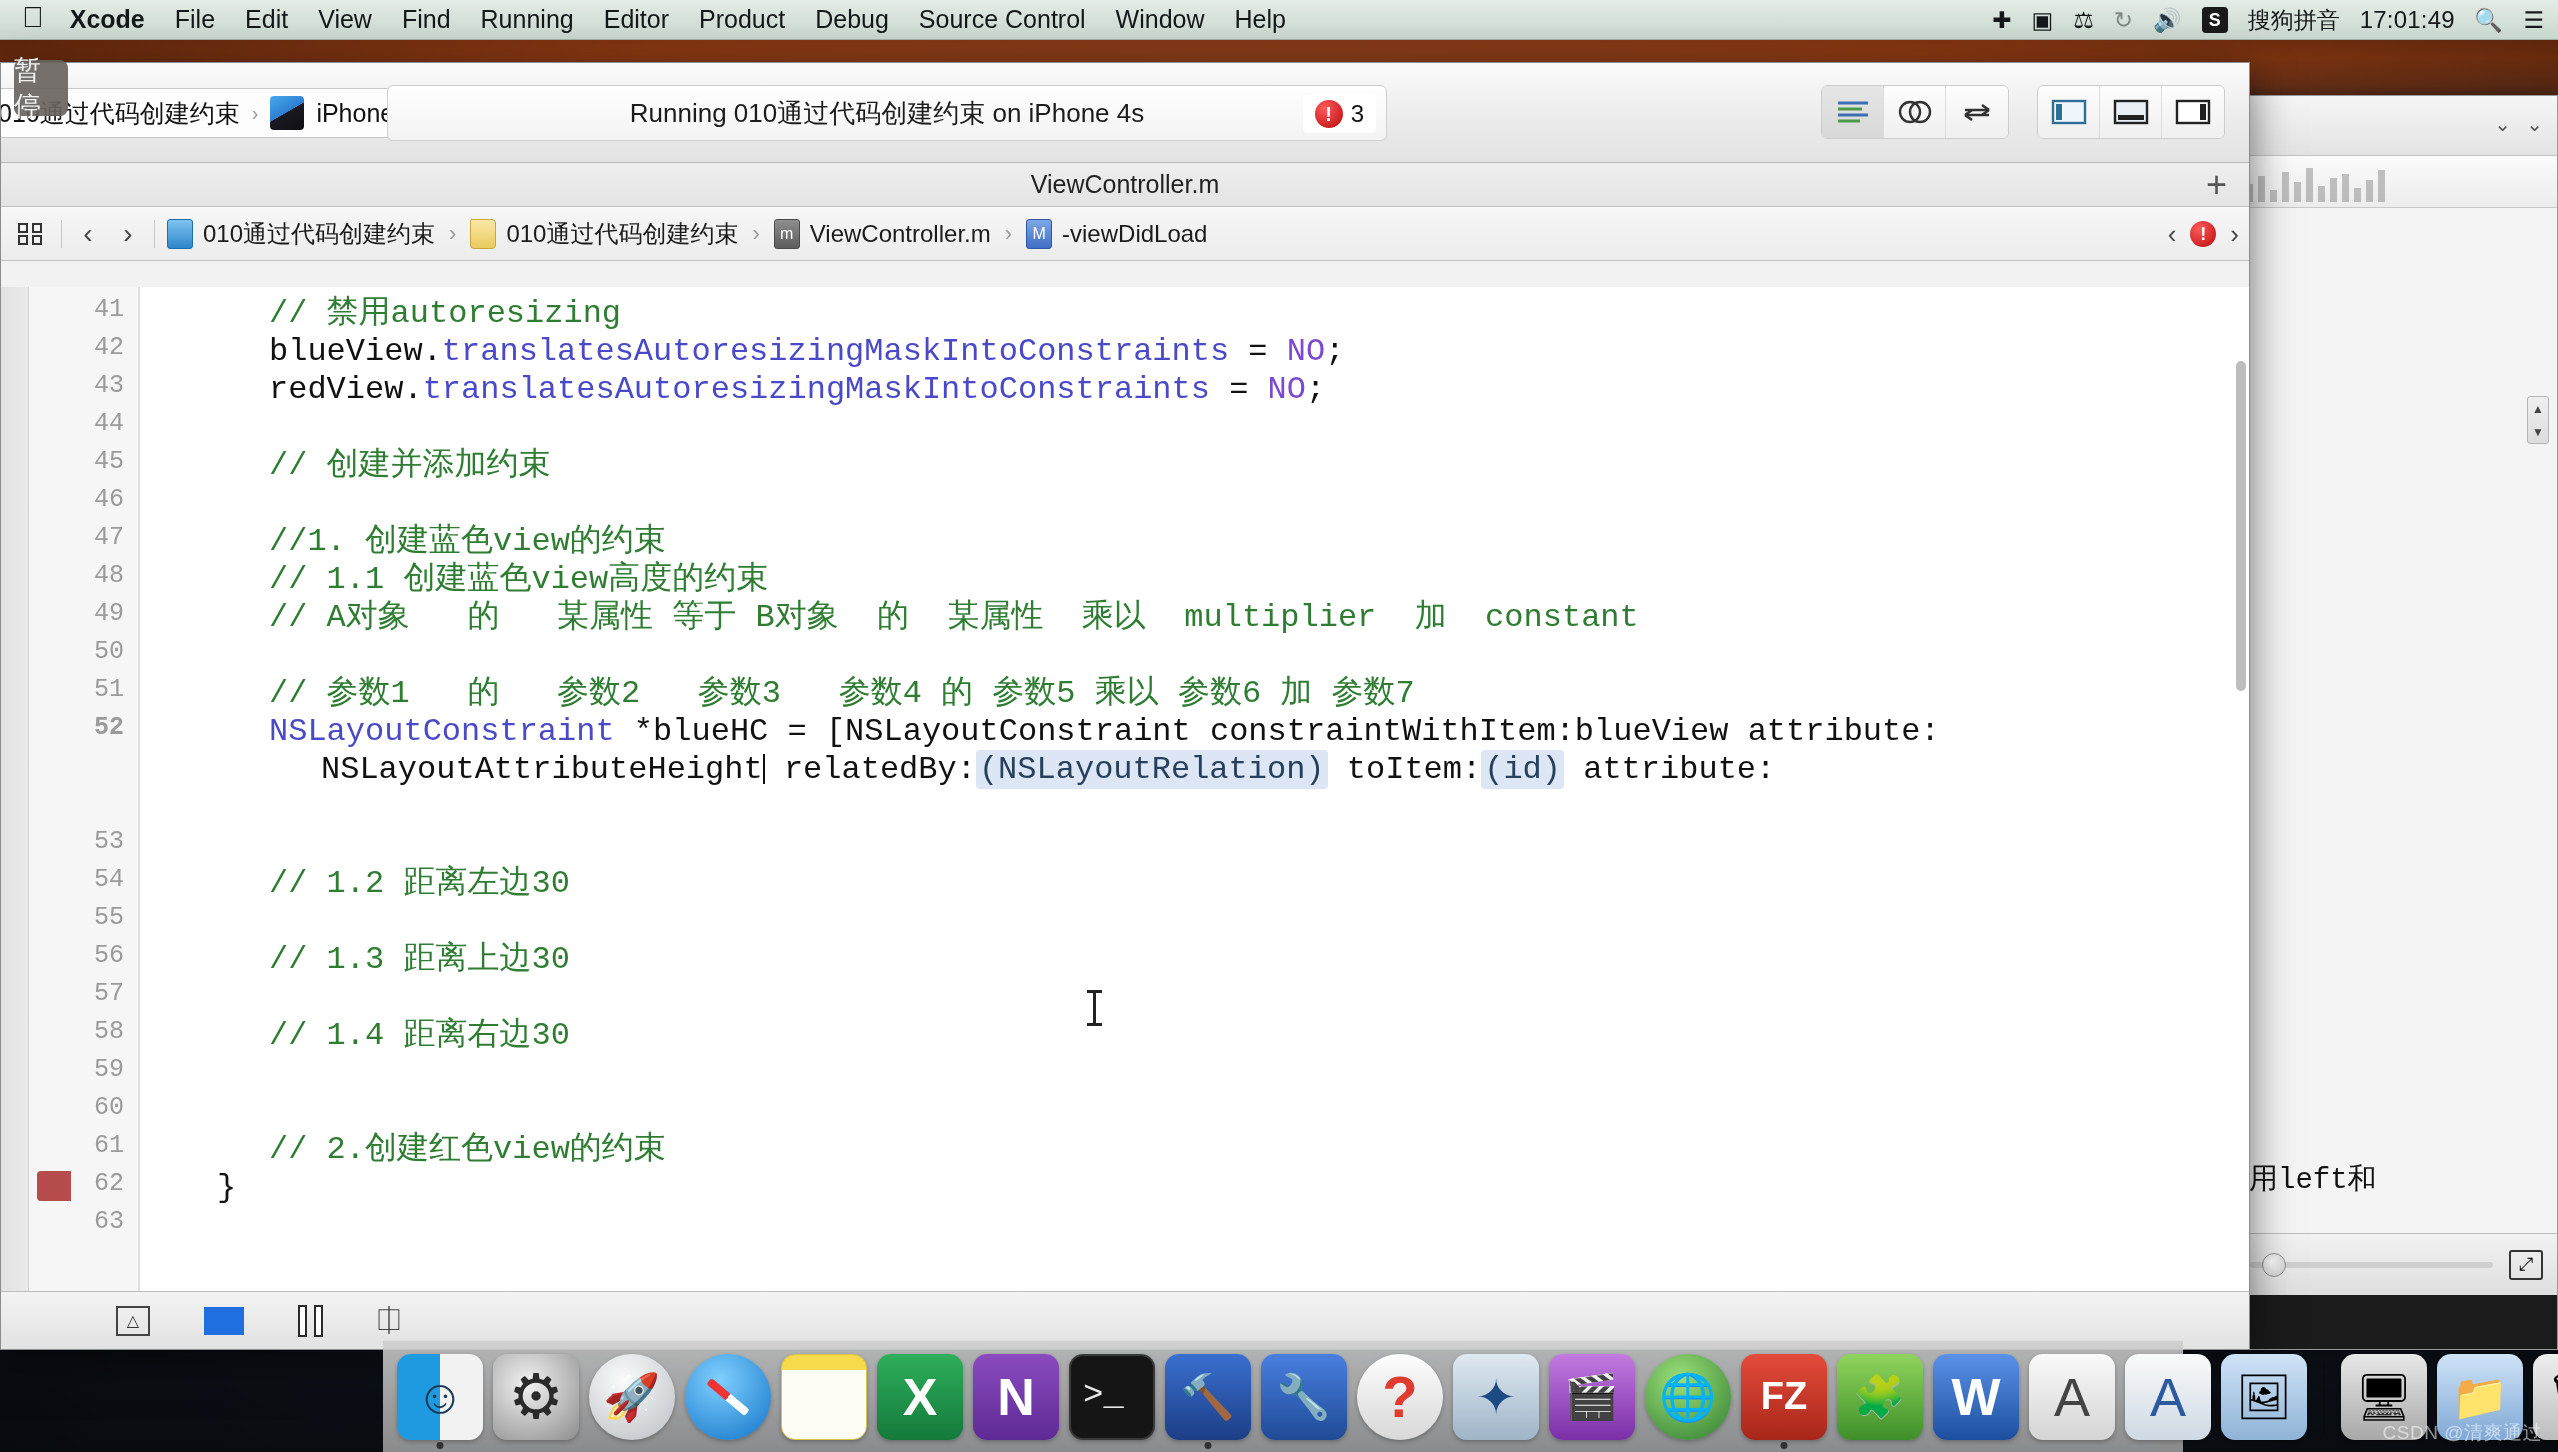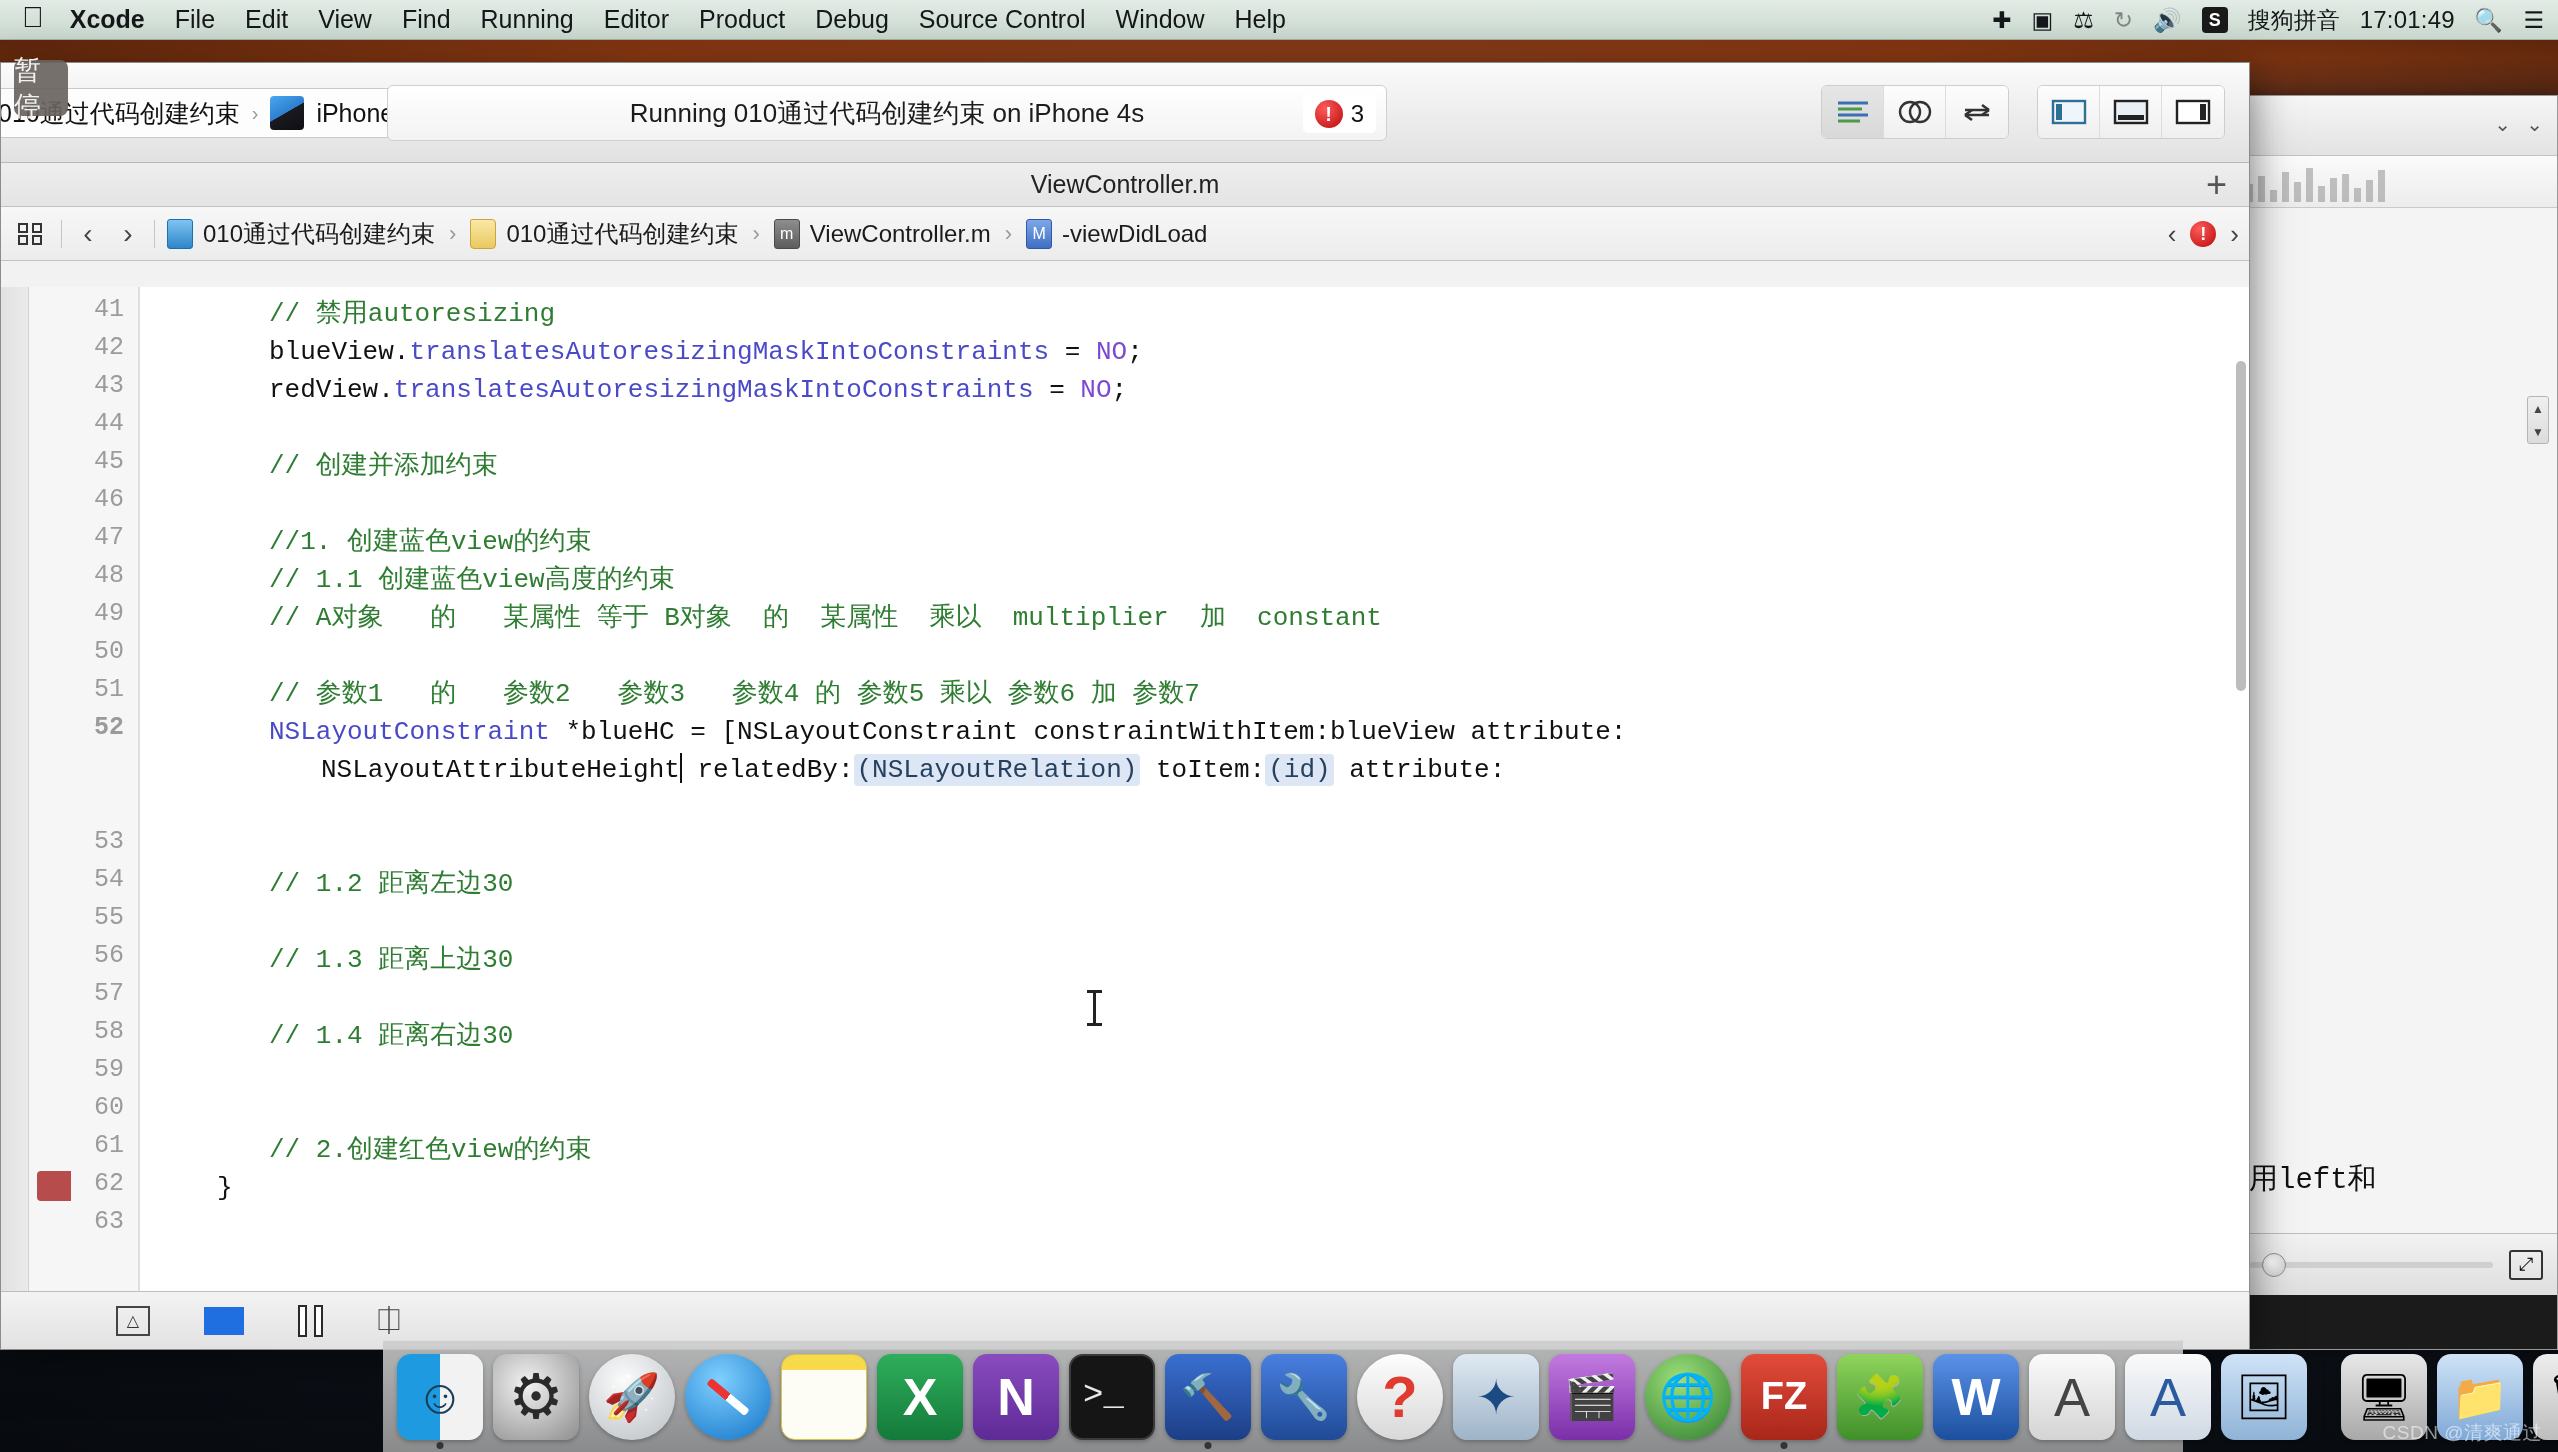--- a/index.html
+++ b/index.html
@@ -170,21 +170,21 @@
     font-family:"Liberation Mono", monospace; text-align:right;
   }
   .bp {
     position:absolute; left:8px; width:34px; height:30px;
     background:#b03a3a; border-radius:4px 0 0 4px; opacity:.9;
   }
   .bp::after{ content:""; position:absolute; right:-14px; top:0; border:15px solid transparent; border-left-color:#b03a3a; }
   .code {
     flex:1; position:relative; overflow:hidden;
     font-family:"Liberation Mono", monospace;
-    font-size:26px; line-height:38px; color:#111;
+    font-size:32px; line-height:38px; color:#111;
     padding-left: 78px;
   }
   .cl { position:absolute; white-space:pre; left:78px; }
   .cmt { color:#2f7d32; }
   .typ { color:#4a4ac8; }
   .cn  { color:#7b4ad0; }
   .ph  { background:#dce6f4; border-radius:4px; padding:1px 3px; color:#26405e; }
   .caret { display:inline-block; width:2px; height:30px; background:#111; vertical-align:-6px; }
   .edge-line { position:absolute; left:0; top:0; bottom:0; width:1px; background:#dedede; }
 

